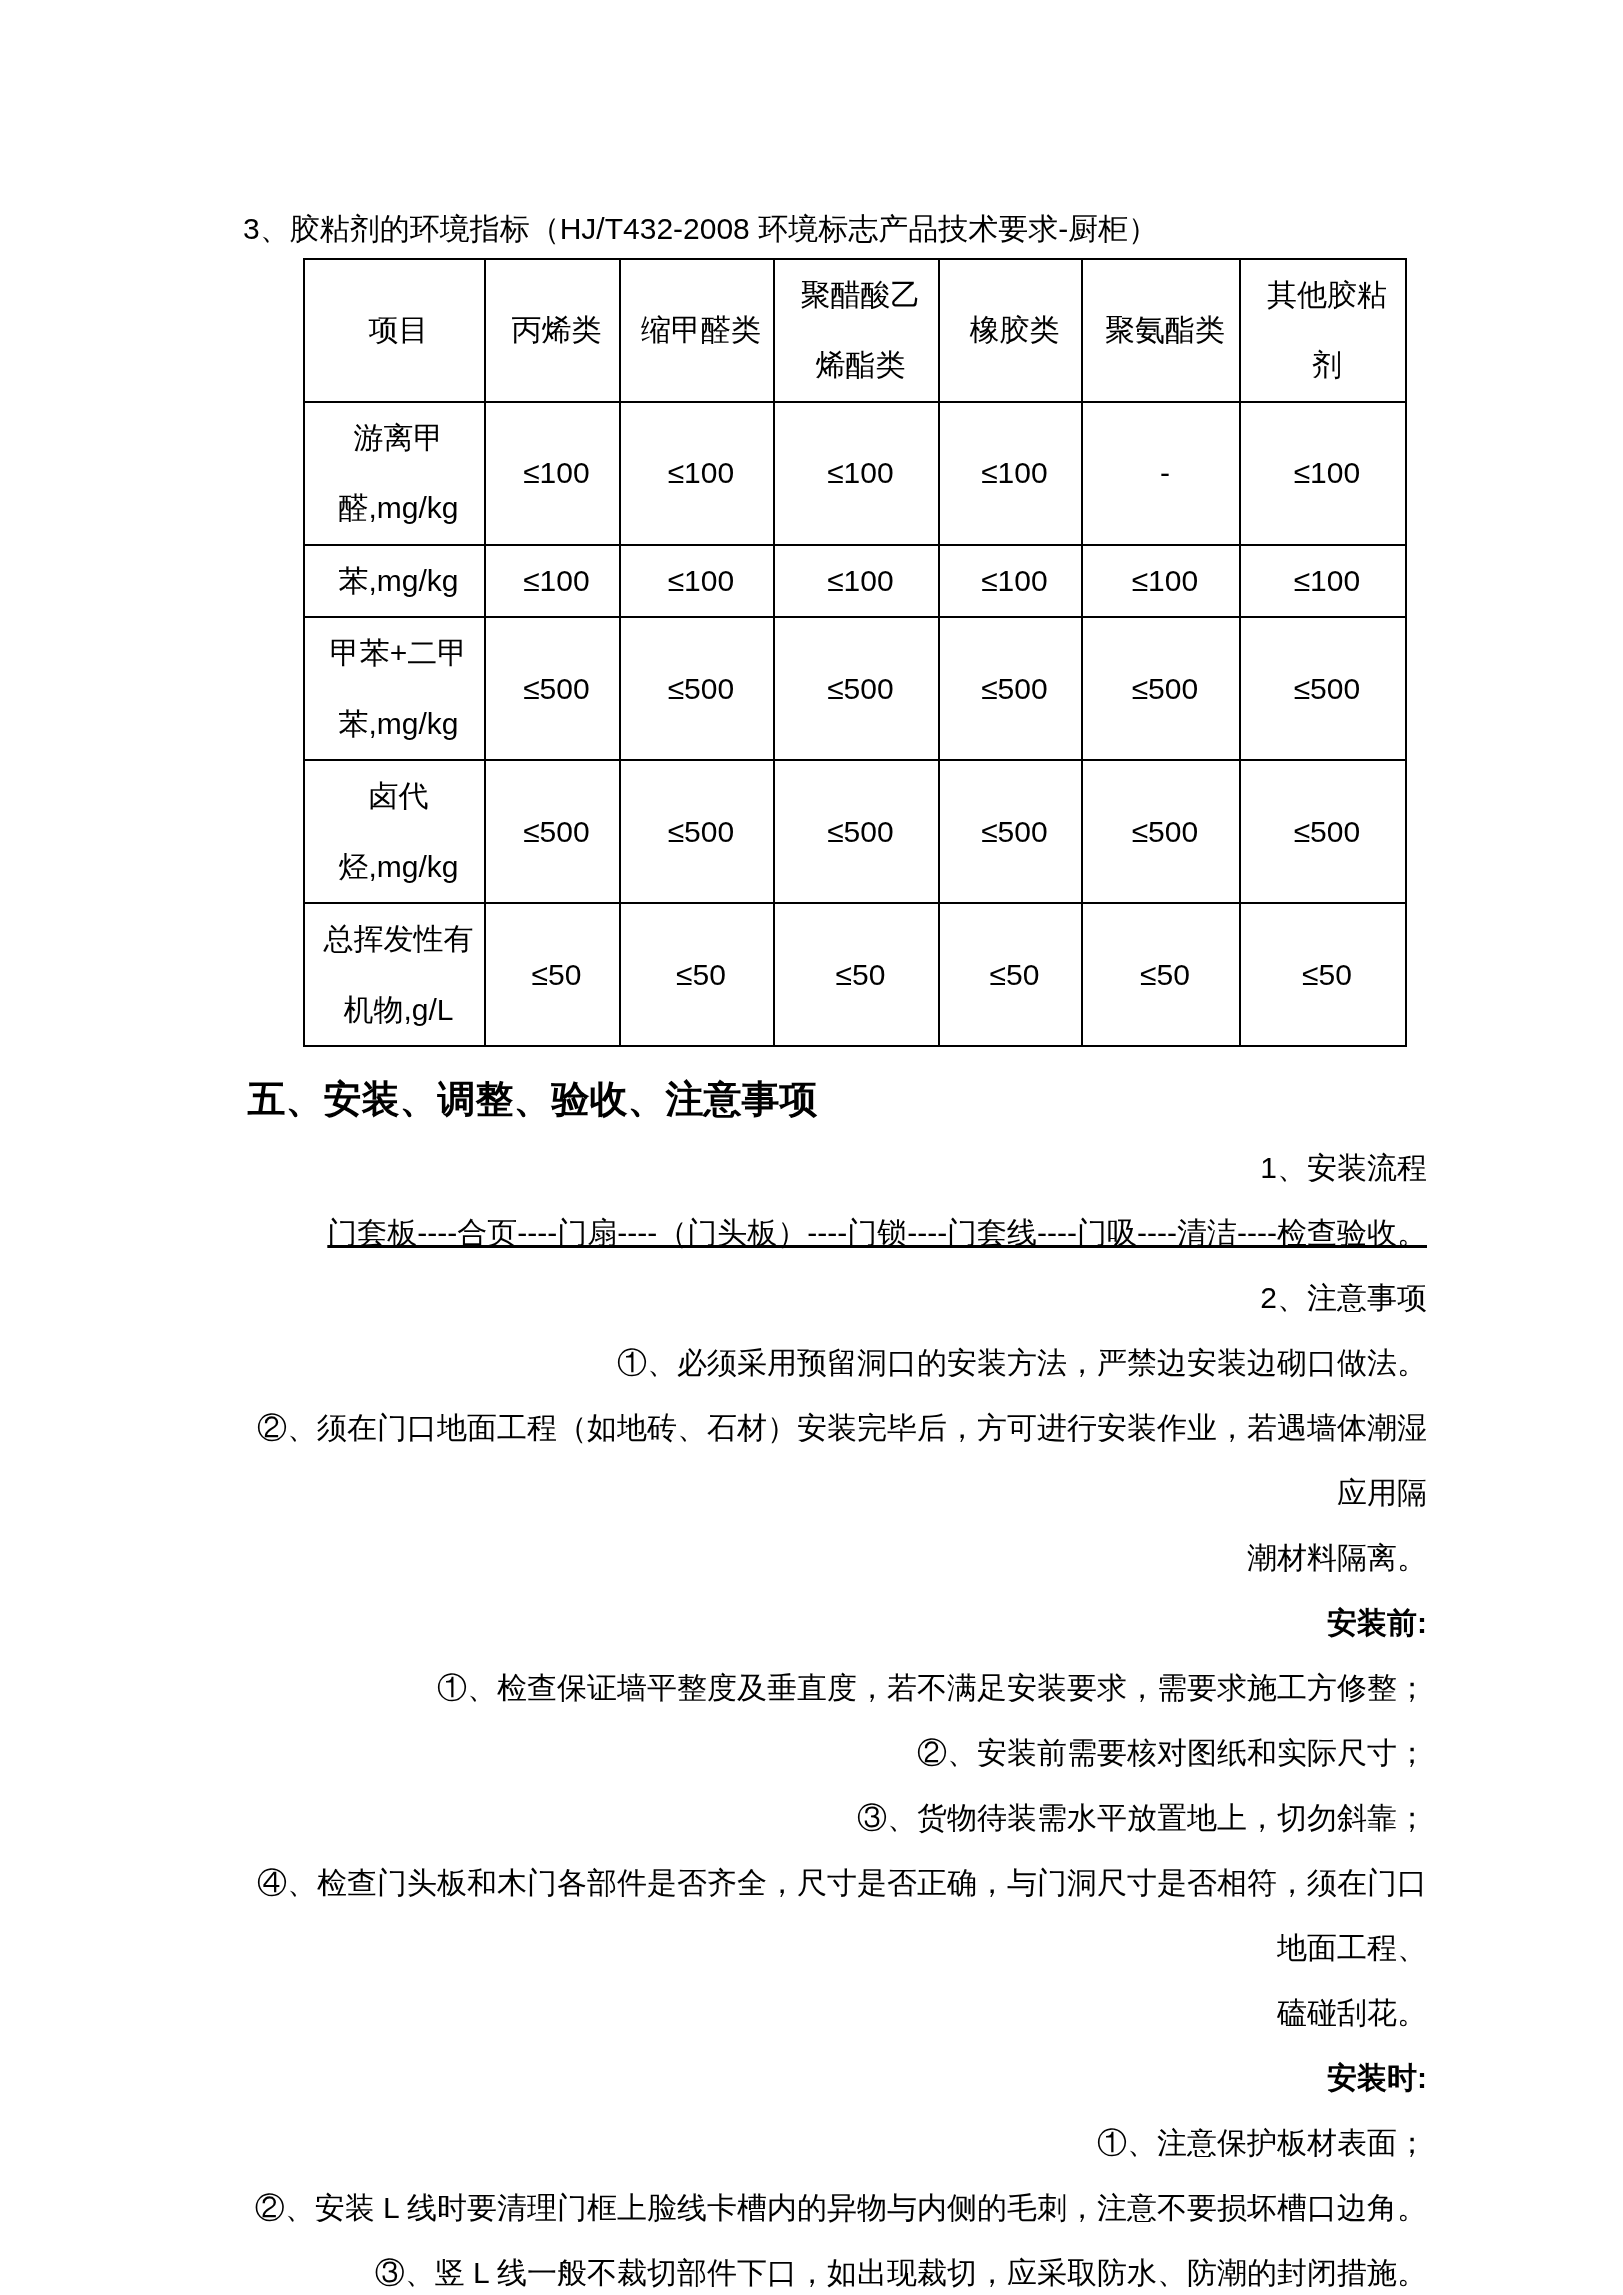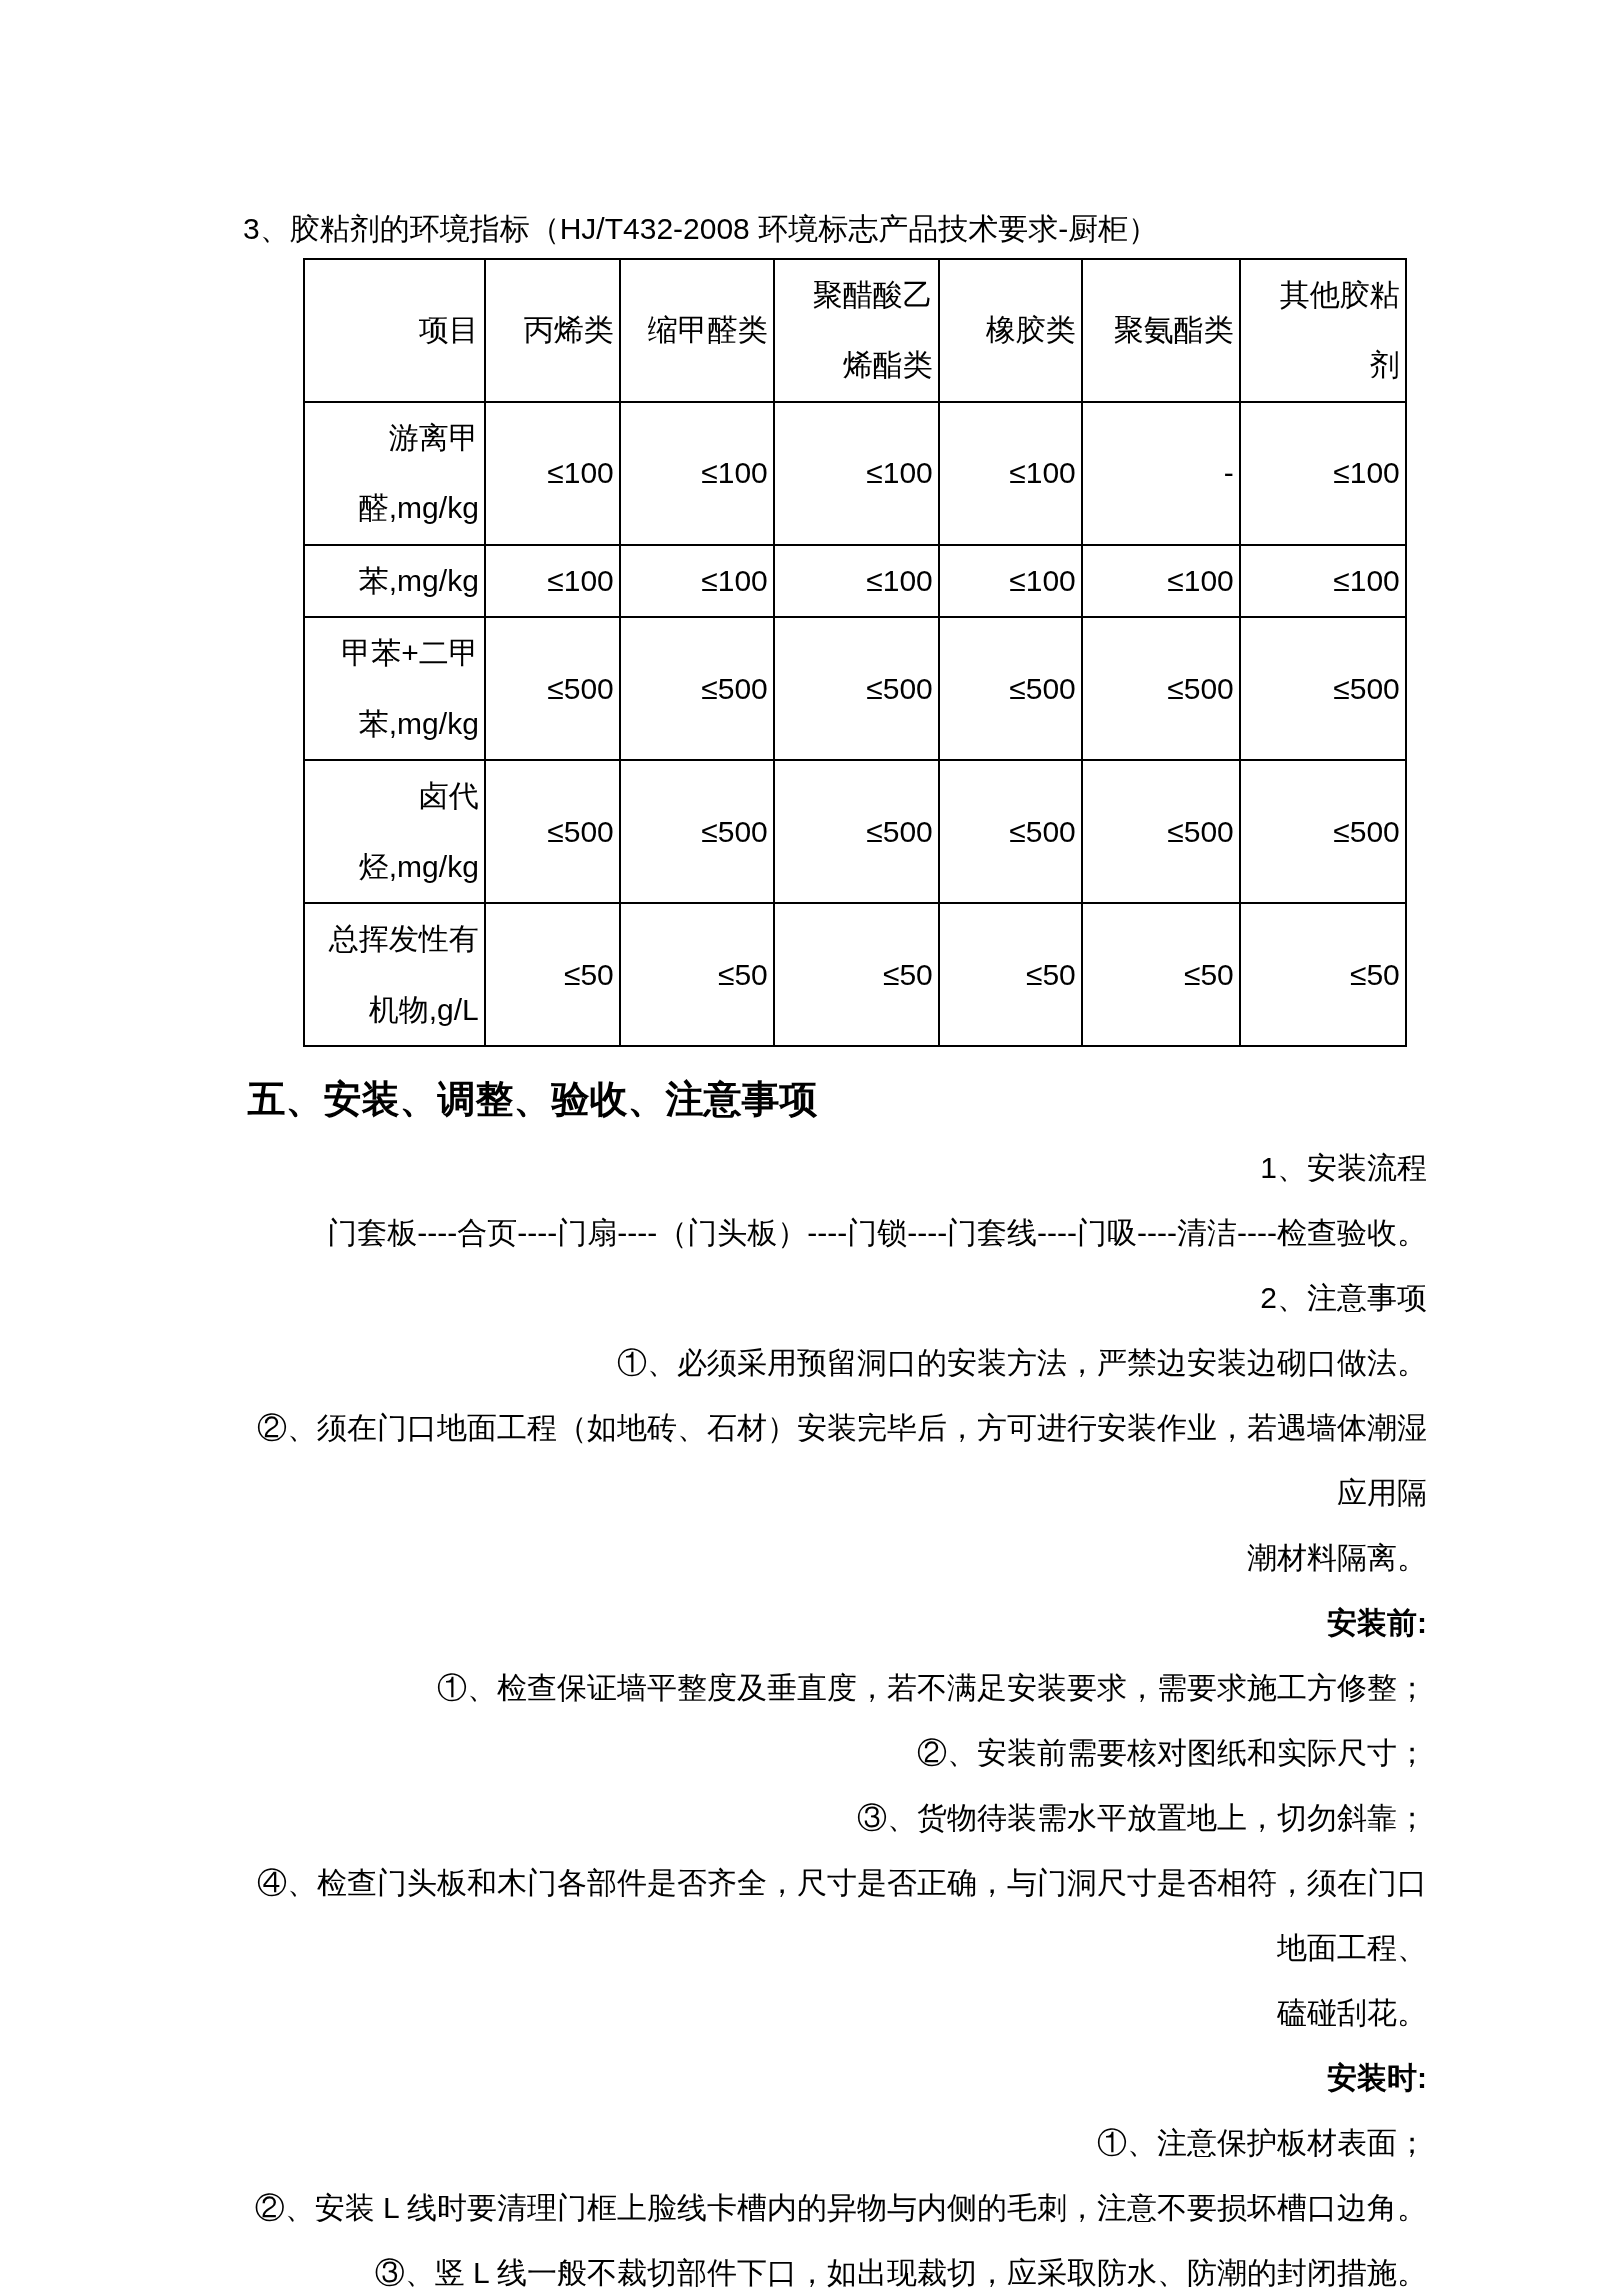--- a/index.html
+++ b/index.html
@@ -31,21 +31,21 @@
   table.env-table col.c1 { width: 135px; }
   table.env-table col.c2 { width: 154px; }
   table.env-table col.c3 { width: 165px; }
   table.env-table col.c4 { width: 143px; }
   table.env-table col.c5 { width: 158px; }
   table.env-table col.c6 { width: 166px; }
   table.env-table th, table.env-table td {
     border: 2px solid #000000;
     font-size: 30px;
     font-weight: normal;
-    text-align: right;
+    text-align: center;
     vertical-align: middle;
     padding: 0 5.2px 0 13px;
     line-height: 2.35;
     white-space: pre-line;
     overflow: hidden;
   }
   tr.trh0 { height: 134px; }
   tr.trh1 { height: 124px; }
   tr.trh2 { height: 67px; }
   tr.trh3 { height: 128px; }
@@ -59,21 +59,21 @@
     white-space: nowrap;
   }
   .body-text p {
     margin: 0;
     font-size: 30px;
     line-height: 65px;
     text-align: right;
   }
   .ind-a { margin-left: 52px; }
   .ind-b { margin-left: 60px; }
-  .flow  { margin-left: 86px; white-space: nowrap; }
+  .flow  { margin-left: 86px; white-space: nowrap; text-decoration: underline; }
   .prewrap { white-space: pre-line; }
   .hang {
     margin-left: 60px;
     padding-left: 47px;
     text-indent: -47px;
     white-space: pre-line;
   }
   .bold { font-weight: bold; }
 </style>
 </head>

